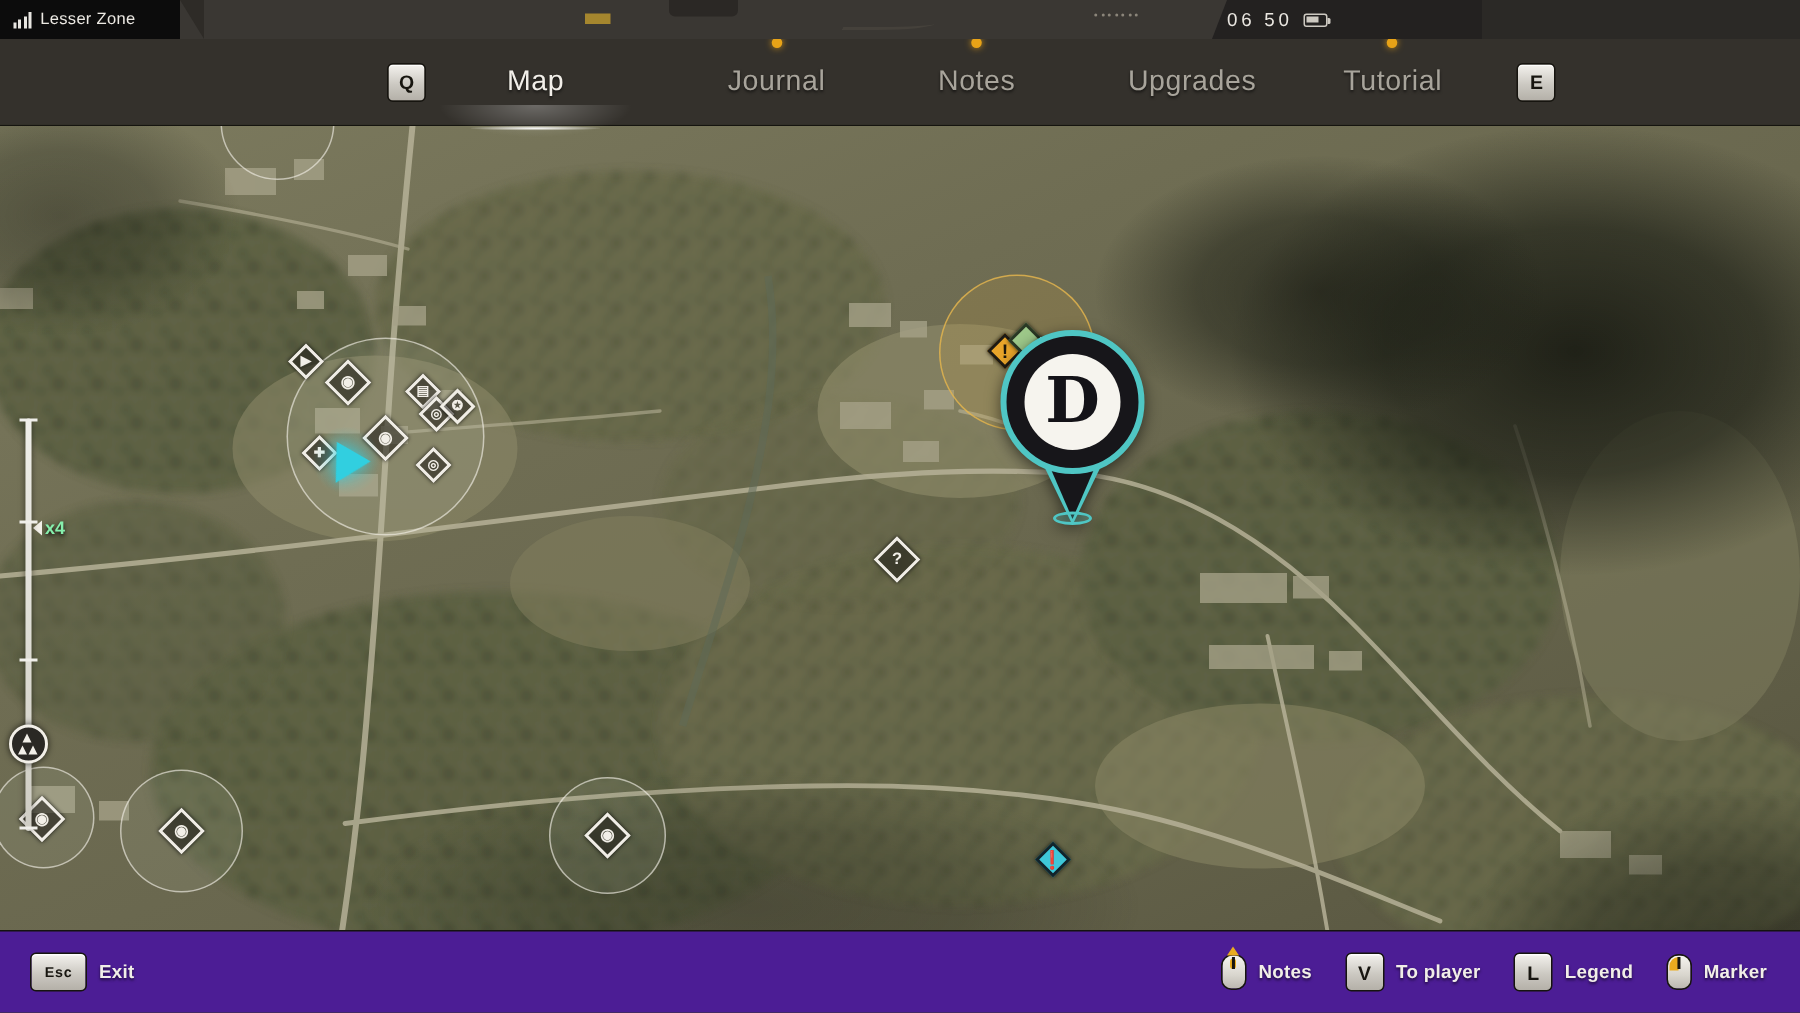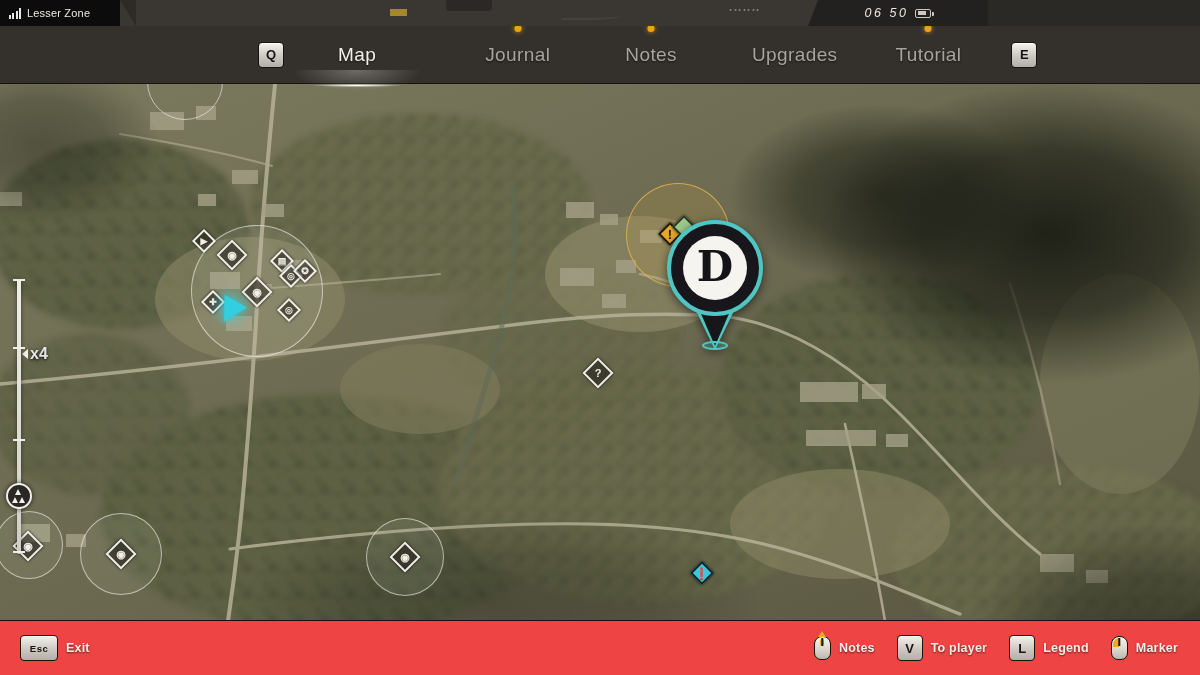--- a/index.html
+++ b/index.html
@@ -53,21 +53,21 @@
     background:#b8942e; opacity:.85;
   }
   .sb-swoosh{
     position:absolute; right:195px; top:13px; width:60px; height:7px;
     border-bottom:2px solid #4a463f; border-radius:0 0 60% 0;
     transform:skewX(-30deg); opacity:.7;
   }
   .sb-right{
     position:absolute; right:0; top:0; height:26px; width:170px;
     background:#232120;
-    display:flex; align-items:center; justify-content:center; gap:7px; padding-right:10px;font-style:italic;
+    display:flex; align-items:center; justify-content:flex-start; gap:7px; padding-right:10px;
   }
   .sb-right::before{
     content:""; position:absolute; left:-10px; top:0;
     border-bottom:26px solid #232120; border-left:10px solid transparent;
   }
   .clock{ color:#e9e6e0; font-size:12.5px; letter-spacing:2.5px; }
   .battery{
     width:16px; height:9px; border:1.3px solid #cdc9c1; border-radius:2px;
     position:relative;
   }
@@ -215,21 +215,21 @@
   }
 
   
   .zoombar{
     position:absolute; left:17px; top:195px; width:4px; height:275px;
     background:linear-gradient(180deg,#efeee9,#cfcdc4);
     border-radius:2px; z-index:20; box-shadow:0 0 4px rgba(0,0,0,.5);
   }
   .ztick{ position:absolute; left:-4px; width:12px; height:2px; background:#efeee9;}
   .zlabel{
-    position:absolute; left:22px; color:#e5e5e5; font-size:16px; font-weight:bold;
+    position:absolute; left:22px; color:#86efac; font-size:12px; font-weight:bold;
     white-space:nowrap; text-shadow:0 1px 3px rgba(0,0,0,.9);
     display:flex; align-items:center; gap:2px;
   }
   .zlabel::before{
     content:""; width:0;height:0;
     border-top:5px solid transparent; border-bottom:5px solid transparent;
     border-right:6px solid #f2efe8;
   }
   .zhandle{
     position:absolute; left:19px; top:412px; transform:translate(-50%,-50%);
@@ -244,21 +244,21 @@
     border-left:3.4px solid transparent; border-right:3.4px solid transparent;
     border-bottom:6px solid #f2efe8;
   }
   .rad i:nth-child(1){ left:3.9px; top:0.5px; }
   .rad i:nth-child(2){ left:0px; top:8px; }
   .rad i:nth-child(3){ left:7.8px; top:8px; }
 
   
   .bottombar{
     position:absolute; left:0; bottom:0; width:1200px; height:55px;
-    background:#ef4444; z-index:30;
+    background:#4c1d95; z-index:30;
     display:flex; align-items:center; border-top:1px solid #14130f;
   }
   .hintgroup{ display:flex; align-items:center; gap:8px; }
   .hintlabel{ color:#f1eee8; font-size:12.5px; font-weight:bold; letter-spacing:.2px;
     text-shadow:0 1px 2px rgba(0,0,0,.6); white-space:nowrap;}
   .mouse{
     width:17px;height:24px;border-radius:8px 8px 7px 7px;
     background:linear-gradient(180deg,#f6f4ef 0%,#d8d5cd 60%,#bcb8b0 100%);
     border:1.5px solid #17150f; position:relative; flex:0 0 auto;
   }

